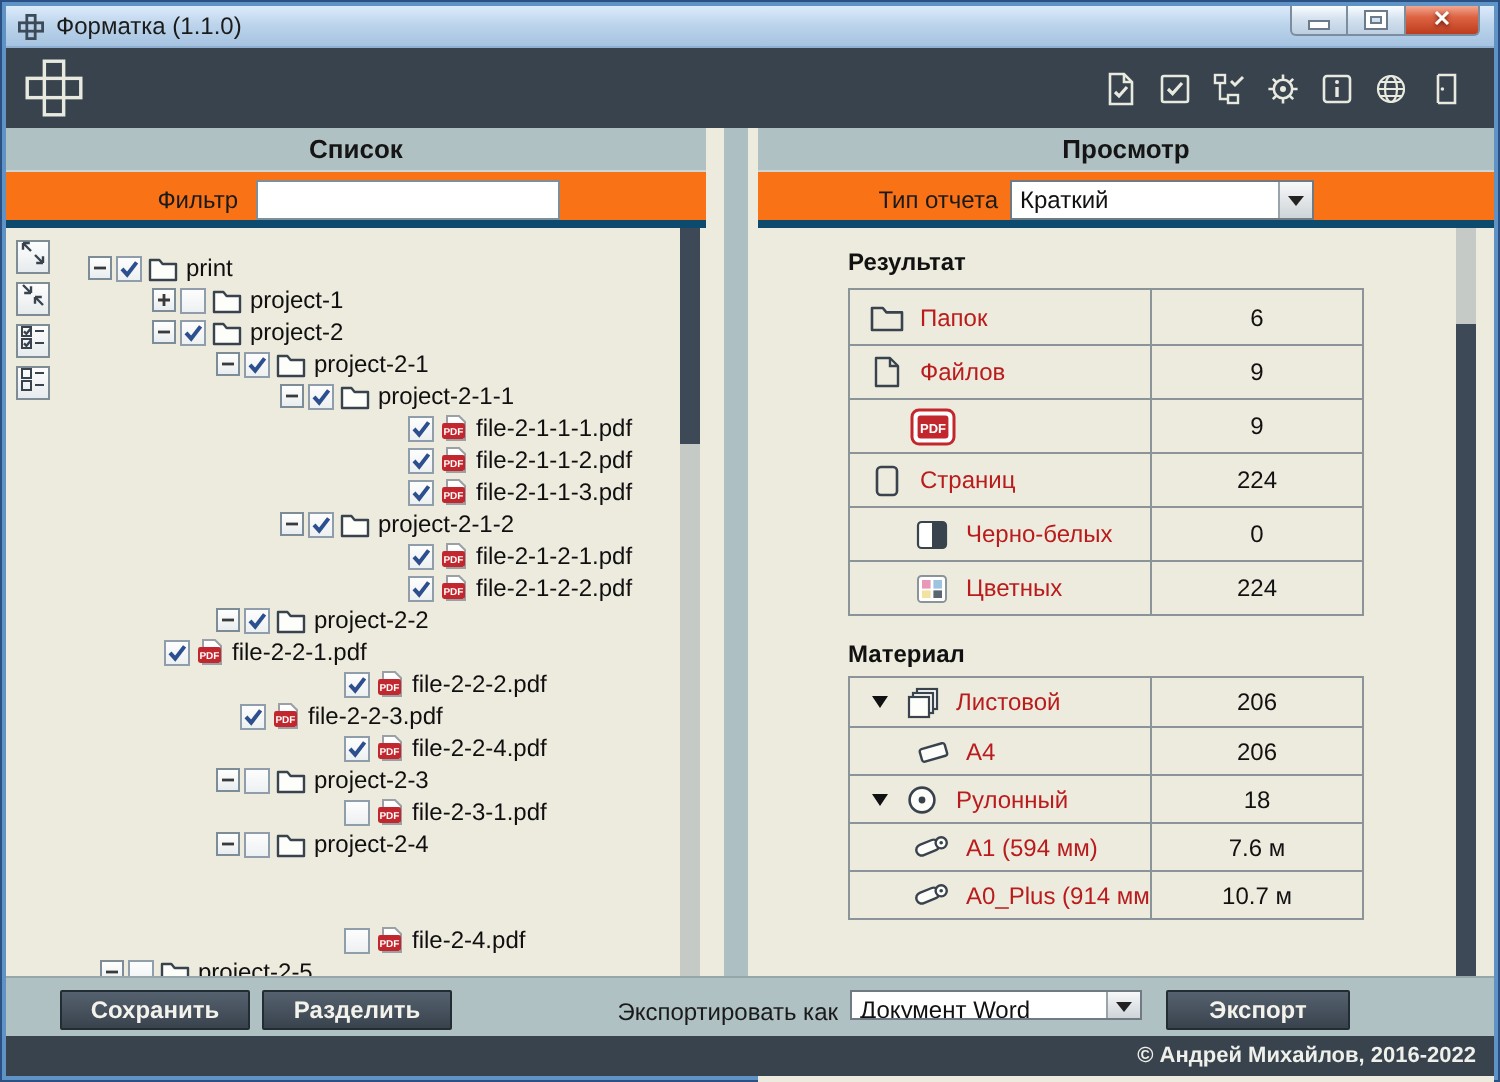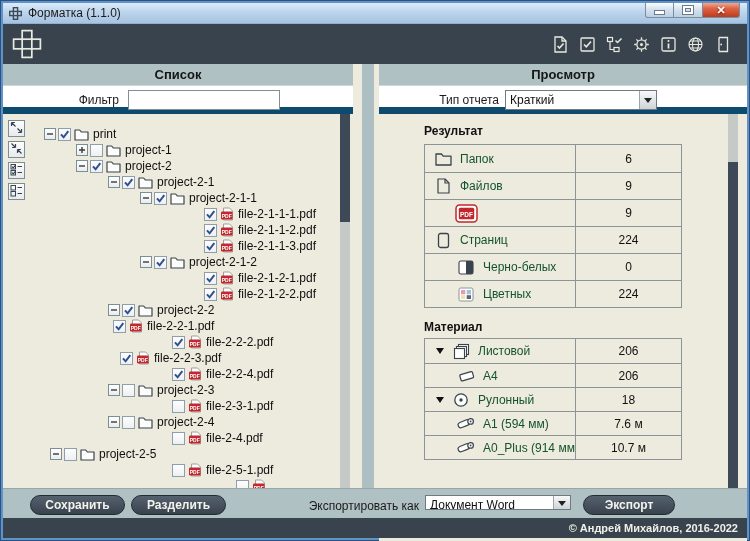--- a/index.html
+++ b/index.html
@@ -23,21 +23,21 @@
   .g-max{width:10px;height:8px;border:2px solid #fff;box-shadow:0 0 0 1px #6b7b8b,inset 0 0 0 1px #6b7b8b}
   .g-close{color:#fff;font-size:11px;font-weight:bold;text-shadow:0 1px 2px rgba(60,10,0,.7);line-height:1}
   
   .toolbar{position:absolute;left:3px;top:24px;right:3px;height:40px;background:#39434e;display:flex;align-items:center}
   .logo{margin-left:9px;display:flex;align-items:center}
   .tb-icons{position:absolute;right:16px;top:0;height:40px;display:flex;align-items:center;gap:10px}
   .tb{width:17px;height:17px;display:inline-flex;align-items:center;justify-content:center;cursor:pointer}
   
   .hdr{position:absolute;height:22px;background:#b0c1c4;border-bottom:1px solid #cdd7d8;
        display:flex;align-items:center;justify-content:center;font-size:13px;font-weight:bold;color:#151515}
-  .frow{position:absolute;height:28px;background:#ffffff;border-bottom:7px solid #0c4a6e}
+  .frow{position:absolute;height:28px;background:#f97316;border-bottom:4px solid #0c4a6e}
   #lp-header{left:3px;top:64px;width:350px}
   #lp-filter{left:3px;top:86px;width:350px}
   #rp-header{left:379px;top:64px;width:368px}
   #rp-filter{left:379px;top:86px;width:368px}
   .flabel{position:absolute;top:7px;font-size:12px;color:#1a1a1a;text-align:right}
   #filter-label{left:28px;width:88px}
   #report-type-label{left:2px;width:118px}
   #filter-input{position:absolute;left:125px;top:4px;width:152px;height:20px;border:1px solid #7f8f99;
      background:#fff;font-size:12px;padding:0 4px;font-family:"Liberation Sans",sans-serif}
   .combo{position:absolute;background:#fff;border:1px solid #6f7a82;display:flex;height:20px;cursor:default}
@@ -70,29 +70,29 @@
   .sec-title{position:absolute;left:45px;font-size:12px;font-weight:bold;color:#111}
   #result-title{top:10px}
   #material-title{top:206px}
   .vtable{position:absolute;left:45px;width:258px;border:1px solid #8a9499}
   #result-table{top:30px}
   #material-table{top:224px}
   .vrow{display:flex;align-items:center}
   .vrow + .vrow{border-top:1px solid #8a9499}
   #result-table .vrow{height:27px}
   #material-table .vrow{height:24px}
-  .vcell-l{flex:1;display:flex;align-items:center;font-size:12px;color:#14532d;overflow:hidden;white-space:nowrap}
+  .vcell-l{flex:1;display:flex;align-items:center;font-size:12px;color:#b91c1c;overflow:hidden;white-space:nowrap}
   .vcell-v{width:106px;border-left:1px solid #8a9499;align-self:stretch;display:flex;align-items:center;
      justify-content:center;font-size:12px;color:#111}
   .ricon{width:26px;display:inline-flex;justify-content:center;flex:none;margin-right:4px}
   .mtri{width:0;height:0;border-left:4px solid transparent;border-right:4px solid transparent;
      border-top:6px solid #111;margin:0 4px 0 6px;flex:none;cursor:pointer}
   
   #bottombar{position:absolute;left:3px;top:488px;width:744px;height:30px;background:#b0c1c4;border-top:1px solid #96a6aa}
-  .dbtn{position:absolute;top:6px;height:20px;border:1px solid #242c33;border-radius:10px;
+  .dbtn{position:absolute;top:6px;height:20px;border:1px solid #242c33;border-radius:1px;
      background:linear-gradient(#55616e,#39434e);color:#f3f3ec;font-size:12px;font-weight:bold;
      display:flex;align-items:center;justify-content:center;cursor:pointer}
   #save-btn{left:27px;width:95px}
   #split-btn{left:128px;width:95px}
   #export-btn{left:580px;width:92px}
   #export-as-label{position:absolute;left:230px;top:10px;width:186px;text-align:right;font-size:12px;color:#1a1a1a}
   #export-combo{left:422px;top:6px;width:146px;height:15px}
   #statusbar{position:absolute;left:3px;top:518px;width:744px;height:20px;background:#39434e;
      display:flex;align-items:center;justify-content:flex-end;padding-right:9px}
   #copyright{font-size:11px;font-weight:bold;color:#eef0e9}
@@ -425,21 +425,21 @@
               <path d="M2 5.4l2.6 2.9 4.7-6.1" fill="none" stroke="#2d4f8e" stroke-width="2"></path>
             </svg>
           </span>
           <span class="ticon">
             <svg width="15" height="13" viewBox="0 0 15 13">
               <path d="M1 12V2h4.7l1.6 2H14v8z" fill="#fdfdf9" stroke="#39434e" stroke-width="1.2" stroke-linejoin="round"></path>
             </svg>
           </span>
           <span>project-2-2</span>
         </div>
-        <div class="trow" style="padding-left: 110px; text-align: center;">
+        <div class="trow" style="padding-left: 79px; text-align: center;">
           <span class="cbox">
             <svg width="11" height="11" viewBox="0 0 11 11">
               <path d="M2 5.4l2.6 2.9 4.7-6.1" fill="none" stroke="#2d4f8e" stroke-width="2"></path>
             </svg>
           </span>
           <span class="ticon">
             <svg width="14" height="14" viewBox="0 0 14 14">
               <path d="M3.5 1h6L12.5 4v9h-9z" fill="#fff" stroke="#9aa0a6"></path>
               <rect x="1" y="4.5" width="11.5" height="8" rx="1.2" fill="#c1272d"></rect>
               <text x="6.7" y="10.7" font-size="5" font-family="Liberation Sans,sans-serif" font-weight="bold" fill="#fff" text-anchor="middle">PDF</text>
@@ -524,21 +524,21 @@
             </svg>
           </span>
           <span class="cbox"></span>
           <span class="ticon">
             <svg width="15" height="13" viewBox="0 0 15 13">
               <path d="M1 12V2h4.7l1.6 2H14v8z" fill="#fdfdf9" stroke="#39434e" stroke-width="1.2" stroke-linejoin="round"></path>
             </svg>
           </span>
           <span>project-2-4</span>
         </div>
-        <div class="trow" style="padding-left: 169px;">
+        <div class="trow" style="padding-left: 169px; margin-top: 32px;">
           <span class="cbox"></span>
           <span class="ticon">
             <svg width="14" height="14" viewBox="0 0 14 14">
               <path d="M3.5 1h6L12.5 4v9h-9z" fill="#fff" stroke="#9aa0a6"></path>
               <rect x="1" y="4.5" width="11.5" height="8" rx="1.2" fill="#c1272d"></rect>
               <text x="6.7" y="10.7" font-size="5" font-family="Liberation Sans,sans-serif" font-weight="bold" fill="#fff" text-anchor="middle">PDF</text>
             </svg>
           </span>
           <span>file-2-4.pdf</span>
         </div>

